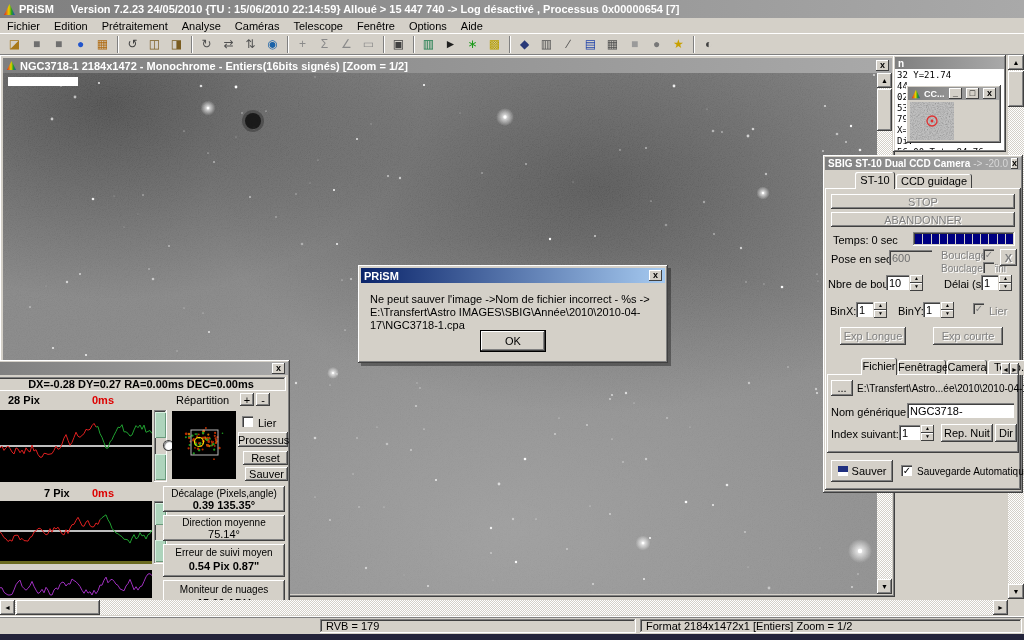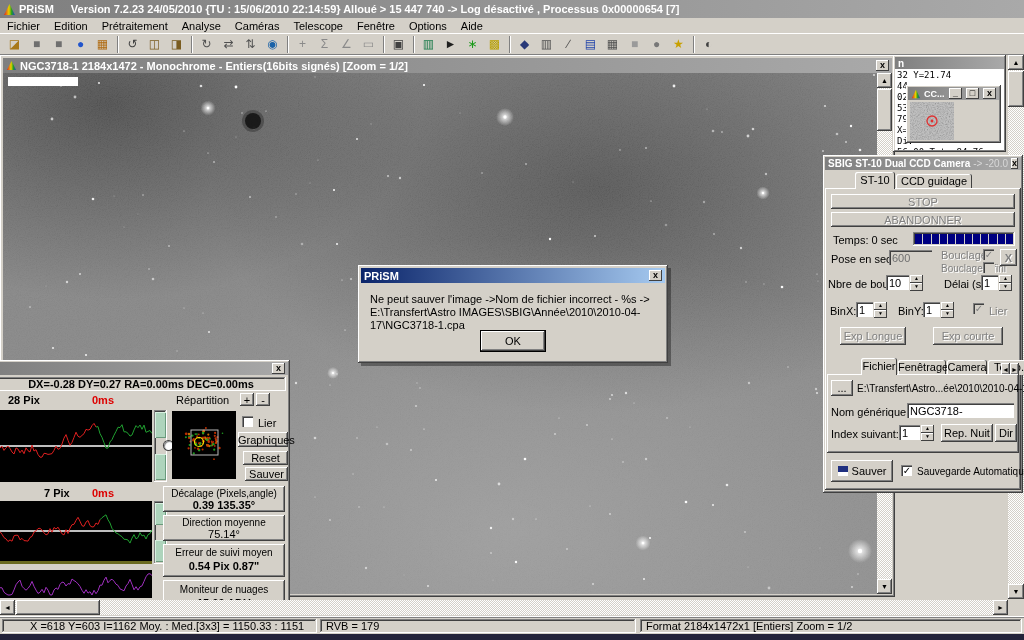--- a/index.html
+++ b/index.html
@@ -575,21 +575,21 @@
         <circle cx="21.8" cy="42.4" r="1.1" fill="#22aa22" opacity="0.9"></circle>
         <circle cx="50.5" cy="22.2" r="0.8" fill="#22aa22" opacity="0.9"></circle>
         <circle cx="16.6" cy="37.3" r="1.1" fill="#cc3300" opacity="0.9"></circle>
         <circle cx="17.7" cy="34.0" r="1.1" fill="#22aa22" opacity="0.9"></circle>
         <rect x="19" y="19" width="27" height="25" fill="none" stroke="#b8b8b8" stroke-width="1"></rect>
         <circle cx="27" cy="31" r="4.5" fill="none" stroke="#e8e800" stroke-width="1.2"></circle>
       </svg>
 
     <div class="cb abs" style="left:250px;top:56px;"></div>
     <span class="abs lbl" style="left:266px;top:57px;">Lier</span>
-    <button class="btn abs" style="left:246px;top:72px;width:50px;height:15px;">Graphiques</button>
+    <button class="btn abs" style="left:246px;top:72px;width:50px;height:15px;">Processus</button>
     <button class="btn abs" style="left:251px;top:91px;width:45px;height:14px;">Reset</button>
     <button class="btn abs" style="left:253px;top:107px;width:43px;height:14px;">Sauver</button>
 
     <span class="abs lbl" style="left:16px;top:127px;font-weight:bold;margin-left:36px;">7 Pix</span>
     <span class="abs lbl" style="left:100px;top:127px;font-weight:bold;color:#dd0000;">0ms</span>
     <svg id="graph2" width="152" height="60" class="abs in" style="left:8px;top:141px;">
         <rect width="152" height="60" fill="#000"></rect>
         <line x1="0" y1="30" x2="152" y2="30" stroke="#fff" stroke-width="1.5"></line>
         <polyline points="0,30.7 2,33.3 4,36.6 6,37.9 8,40.5 10,38.9 12,40.2 14,34.8 16,34.2 18,34.4 20,38.8 22,37.4 24,39.6 26,39.8 28,40.1 30,36.5 32,35.4 34,31.1 36,29.9 38,27.6 40,27.3 42,29.0 44,31.8 46,33.9 48,32.8 50,27.6 52,31.2 54,26.5 56,28.0 58,26.2 60,29.6 62,32.8 64,33.9 66,28.7 68,32.5 70,27.2 72,23.7 74,23.3 76,19.4 78,16.3 80,20.3 82,24.7 84,25.3 86,21.1 88,19.5 90,24.6 92,26.0 94,25.6 96,22.0 98,23.4 100,18.7" fill="none" stroke="#e02020" stroke-width="1"></polyline>
         <polyline points="100,18.7 102,16.7 104,15.2 106,13.8 108,18.8 110,22.0 112,27.4 114,29.7 116,32.0 118,32.8 120,34.4 122,35.7 124,38.3 126,38.4 128,39.0 130,42.1 132,37.1 134,33.6 136,37.9 138,36.5 140,31.7 142,34.9 144,34.1 146,38.0 148,33.6 150,32.6 152,28.8" fill="none" stroke="#20a030" stroke-width="1"></polyline>
@@ -640,23 +640,20 @@
   </div>
   <div class="abs" style="left:1008px;top:55px;width:16px;height:560px;z-index:8;">
     <div class="sb-btn abs" style="left:0;top:0;width:16px;height:15px;">▲</div>
     <div class="sb-track abs" style="left:0;top:15px;width:16px;height:514px;"></div>
     <div class="sb-thumb abs" style="left:0;top:16px;width:16px;height:36px;"></div>
     <div class="sb-btn abs" style="left:0;top:529px;width:16px;height:15px;">▼</div>
     <div class="abs" style="left:0;top:545px;width:16px;height:15px;background:#d4d0c8;"></div>
   </div>
 
   <div class="abs" style="left:0;top:616px;width:1024px;height:18px;background:#d4d0c8;box-shadow:inset 0 1px #fff, inset 0 2px #808080;">
-    <div class="abs in" style="left:2px;top:3px;width:315px;height:14px;background:#d4d0c8;line-height:14px;padding-left:28px;white-space:nowrap;overflow:hidden;">
-      <span>X =618 Y=603 I=1162  Moy. : Med.[3x3] = 1150.33 : 1151</span>
-    </div>
     <div class="abs in" style="left:320px;top:3px;width:316px;height:14px;background:#d4d0c8;line-height:14px;padding-left:6px;">
       <span>RVB = 179</span>
     </div>
     <div class="abs in" style="left:640px;top:3px;width:382px;height:14px;background:#d4d0c8;line-height:14px;padding-left:6px;">
       <span>Format 2184x1472x1 [Entiers]   Zoom = 1/2</span>
     </div>
   </div>
   <div class="abs" style="left:0;top:634px;width:1024px;height:6px;background:#23233a;"></div>
 
 </div>

